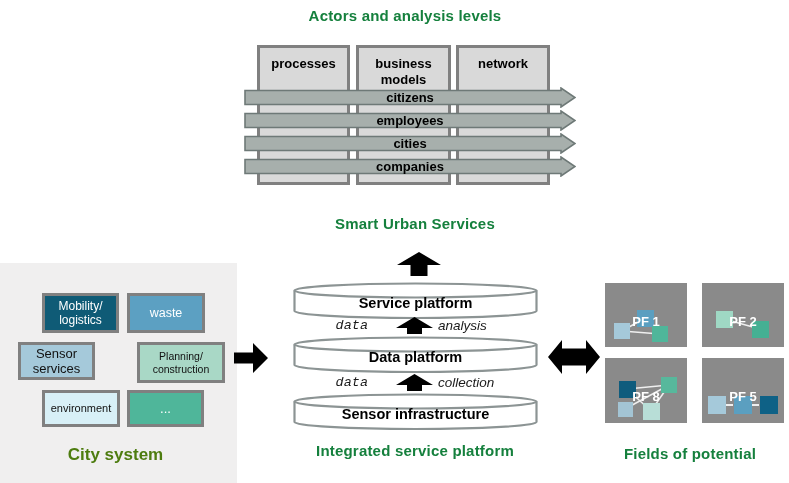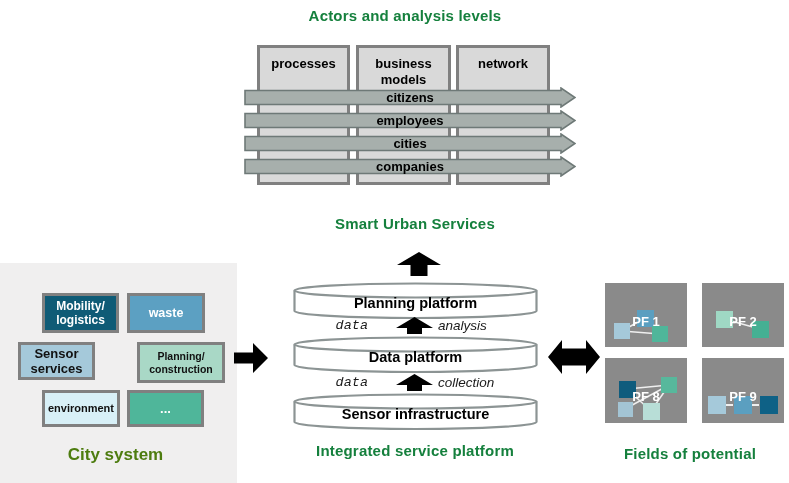--- a/index.html
+++ b/index.html
@@ -22,21 +22,21 @@
   .col2{left:456px;width:94px;}
   .actor-arrow{position:absolute;left:244px;width:332px;height:21px;}
   .actor-arrow polygon{fill:#a7afac;stroke:#6e7977;stroke-width:1.6;}
   .actor-arrow text{font-family:"Liberation Sans",sans-serif;font-weight:bold;
                     font-size:13px;fill:#000;}
 
   
   .city-panel{position:absolute;left:0;top:263px;width:237px;height:220px;background:#f0efef;}
   .city-box{position:absolute;box-sizing:border-box;border:3px solid #808080;
             display:flex;align-items:center;justify-content:center;text-align:center;
-            font-weight:bold;line-height:1.18;}
+            font-weight:normal;line-height:1.18;}
   .box-mobility{left:42px;top:293px;width:77px;height:40px;background:#0f5b76;color:#fff;font-size:12px;}
   .box-waste{left:127px;top:293px;width:78px;height:40px;background:#5ca0c2;color:#fff;font-size:12.5px;}
   .box-citizen{left:18px;top:342px;width:77px;height:38px;background:#a5c9da;color:#111;font-size:13px;}
   .box-planning{left:137px;top:342px;width:88px;height:41px;background:#a9d8c6;color:#111;font-size:10.5px;}
   .box-environment{left:42px;top:390px;width:78px;height:37px;background:#d8f0f7;color:#111;font-size:11px;}
   .box-dots{left:127px;top:390px;width:77px;height:37px;background:#4fb69a;color:#fff;font-size:13px;}
 
   
   .cyl{position:absolute;left:293px;width:245px;height:38px;}
   .cyl svg{position:absolute;left:0;top:0;}
@@ -129,21 +129,21 @@
 
   <svg class="blk" style="left:397px;top:252px" width="44" height="24" viewBox="0 0 44 24">
     <polygon points="22,0 44,13 30.5,13 30.5,24 13.5,24 13.5,13 0,13"></polygon>
   </svg>
 
   <div class="cyl cyl-service">
     <svg width="245" height="38" viewBox="0 0 245 38">
       <path class="cyl-fill" d="M1.5,8.5 L1.5,29 A121,7 0 0 0 243.5,29 L243.5,8.5"></path>
       <ellipse class="cyl-fill" cx="122.5" cy="8.5" rx="121" ry="7"></ellipse>
     </svg>
-    <div class="cyl-label">Planning platform</div>
+    <div class="cyl-label">Service platform</div>
   </div>
 
   <div class="flow-label flow-left row1">data</div>
   <svg class="blk row1" style="left:396px;top:317px" width="37" height="17" viewBox="0 0 37 17">
     <polygon points="18.5,0 37,11 26,11 26,17 11,17 11,11 0,11"></polygon>
   </svg>
   <div class="flow-label flow-right row1">analysis</div>
 
   <div class="cyl cyl-data">
     <svg width="245" height="38" viewBox="0 0 245 38">
@@ -212,18 +212,18 @@
   </div>
 
   <div class="pf pf4">
     <svg class="pf-lines" width="82" height="65">
       <line x1="24" y1="47" x2="31" y2="47" style="stroke-width:2"></line>
       <line x1="50" y1="47" x2="57" y2="47" style="stroke-width:2"></line>
     </svg>
     <div class="sq c-lblue" style="left:6px;top:38px;width:18px;height:18px;"></div>
     <div class="sq c-mblue" style="left:32px;top:38px;width:18px;height:18px;"></div>
     <div class="sq c-dkteal2" style="left:58px;top:38px;width:18px;height:18px;"></div>
-    <div class="pf-label">PF 9</div>
+    <div class="pf-label">PF 5</div>
   </div>
 
   <div class="heading" style="left:591px;top:445px;width:198px;">Fields of potential</div>
 
 </div>
 
 </body></html>

